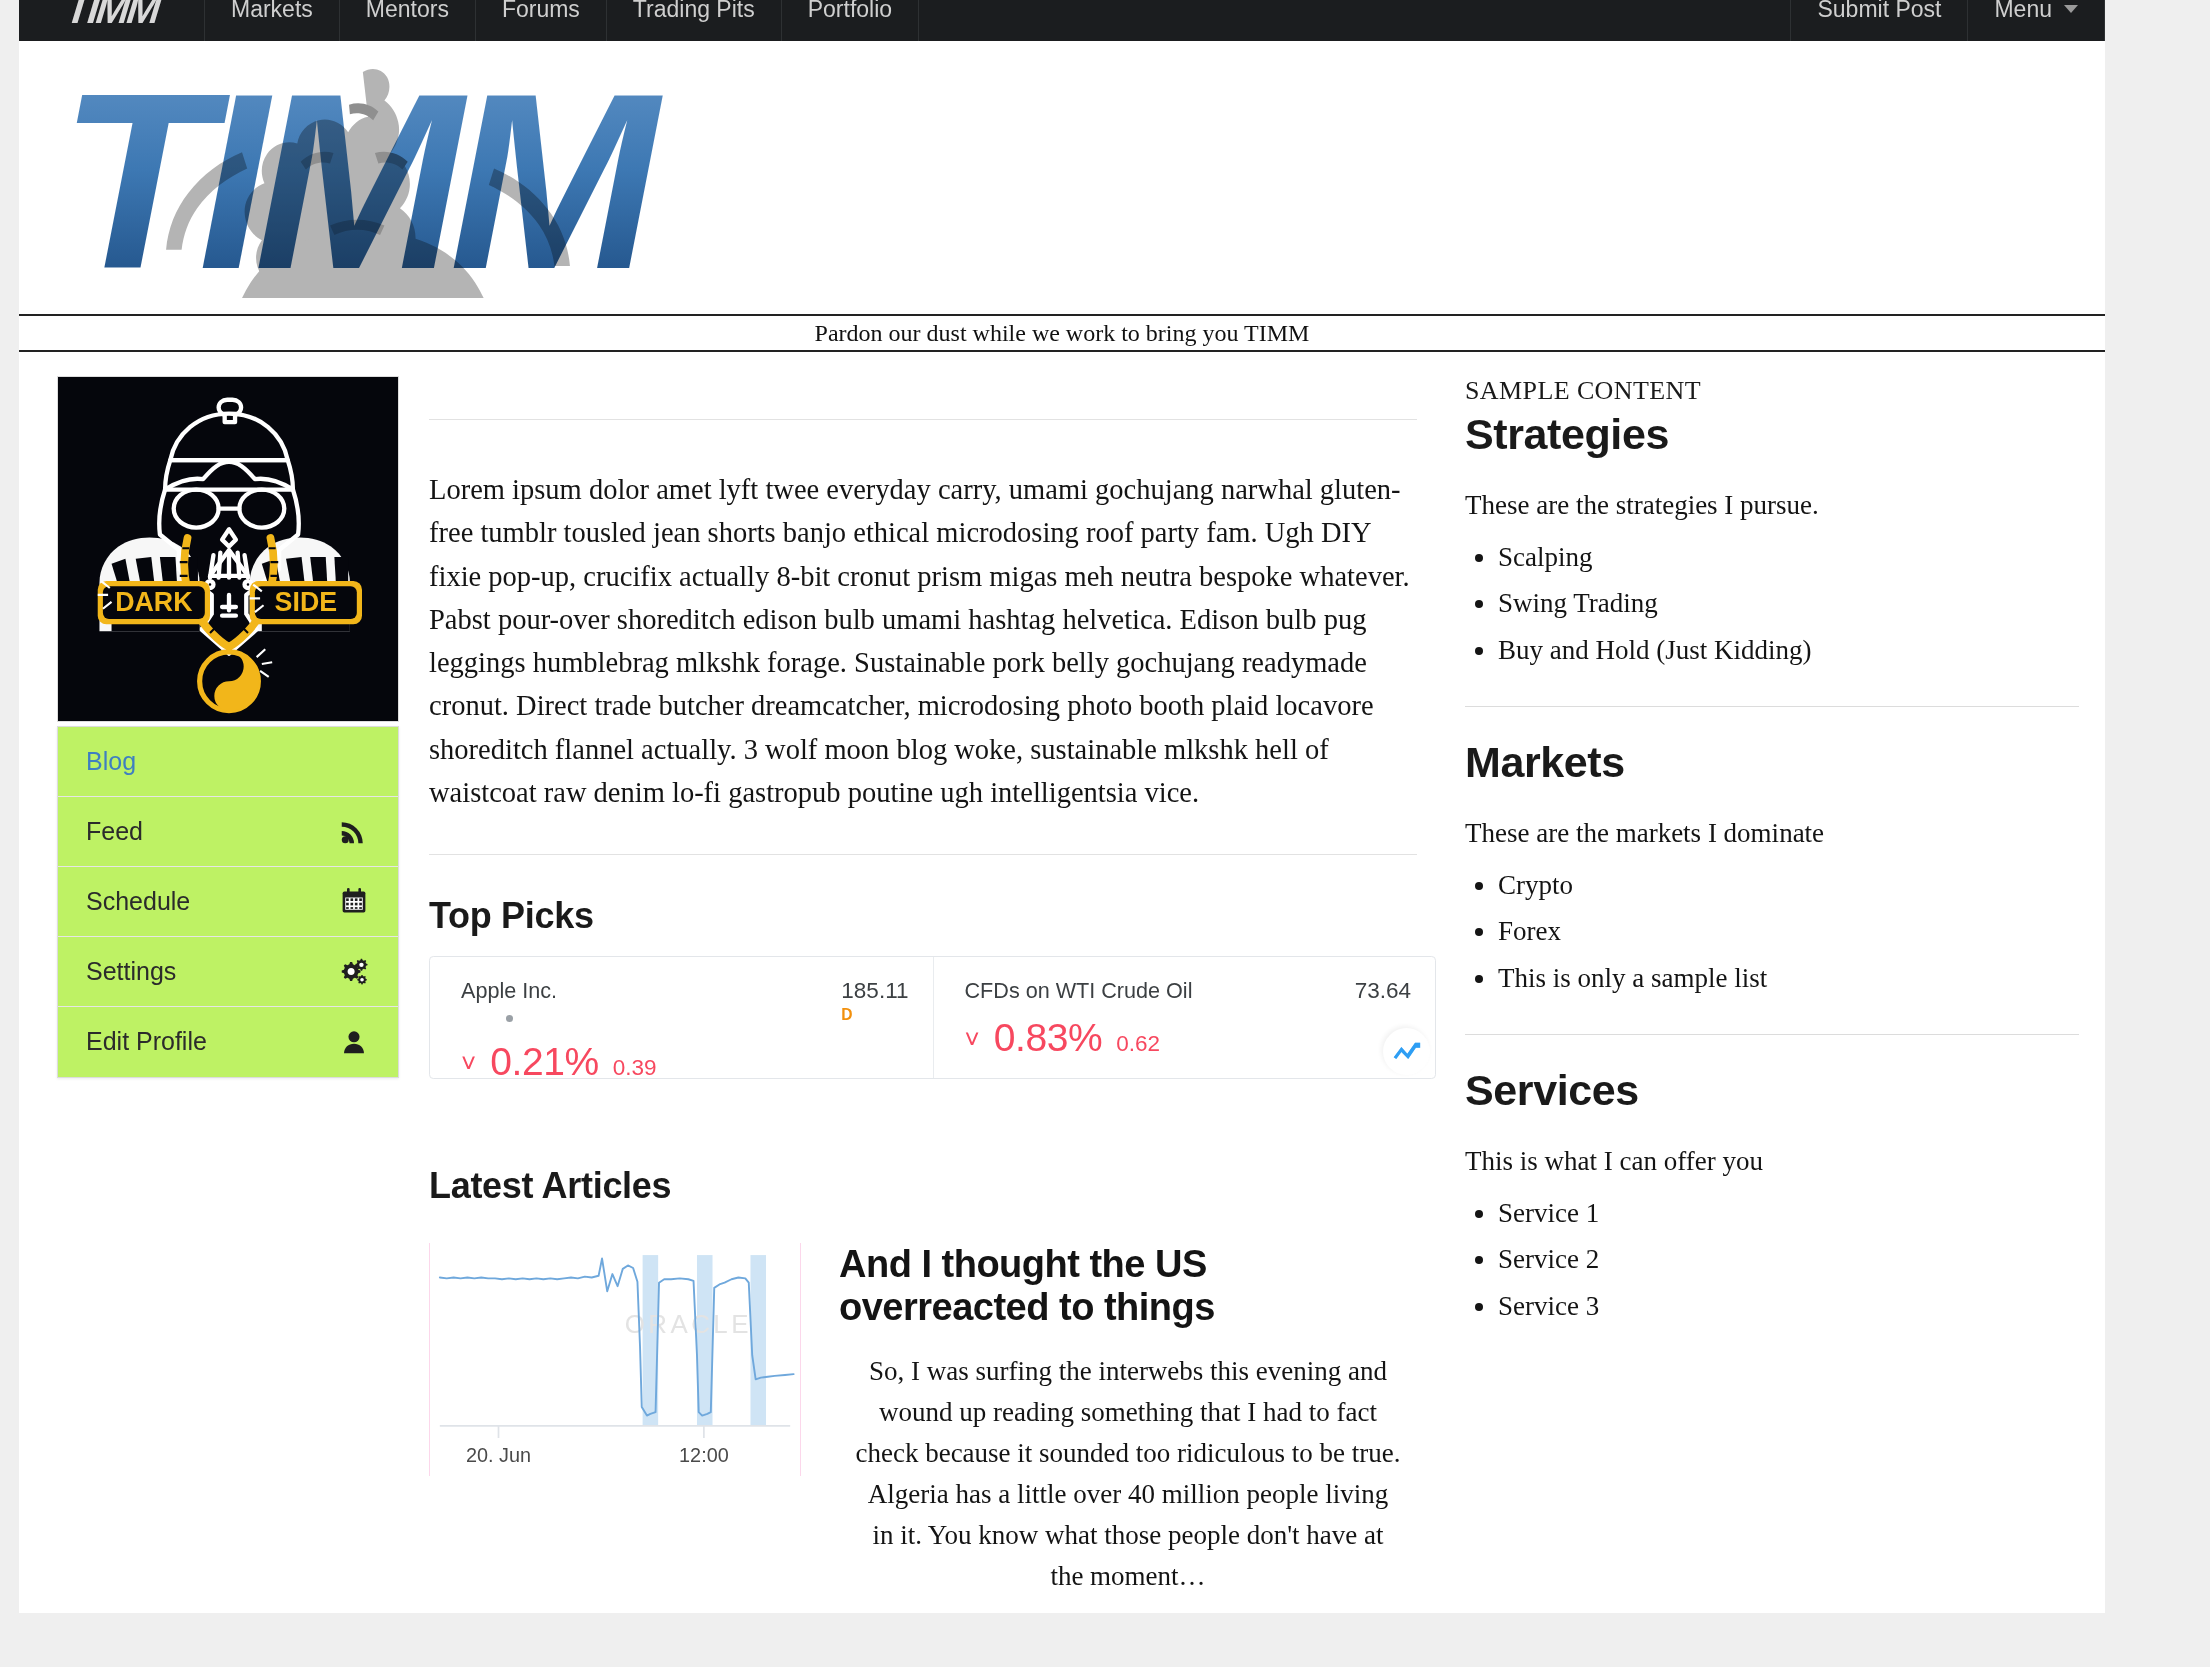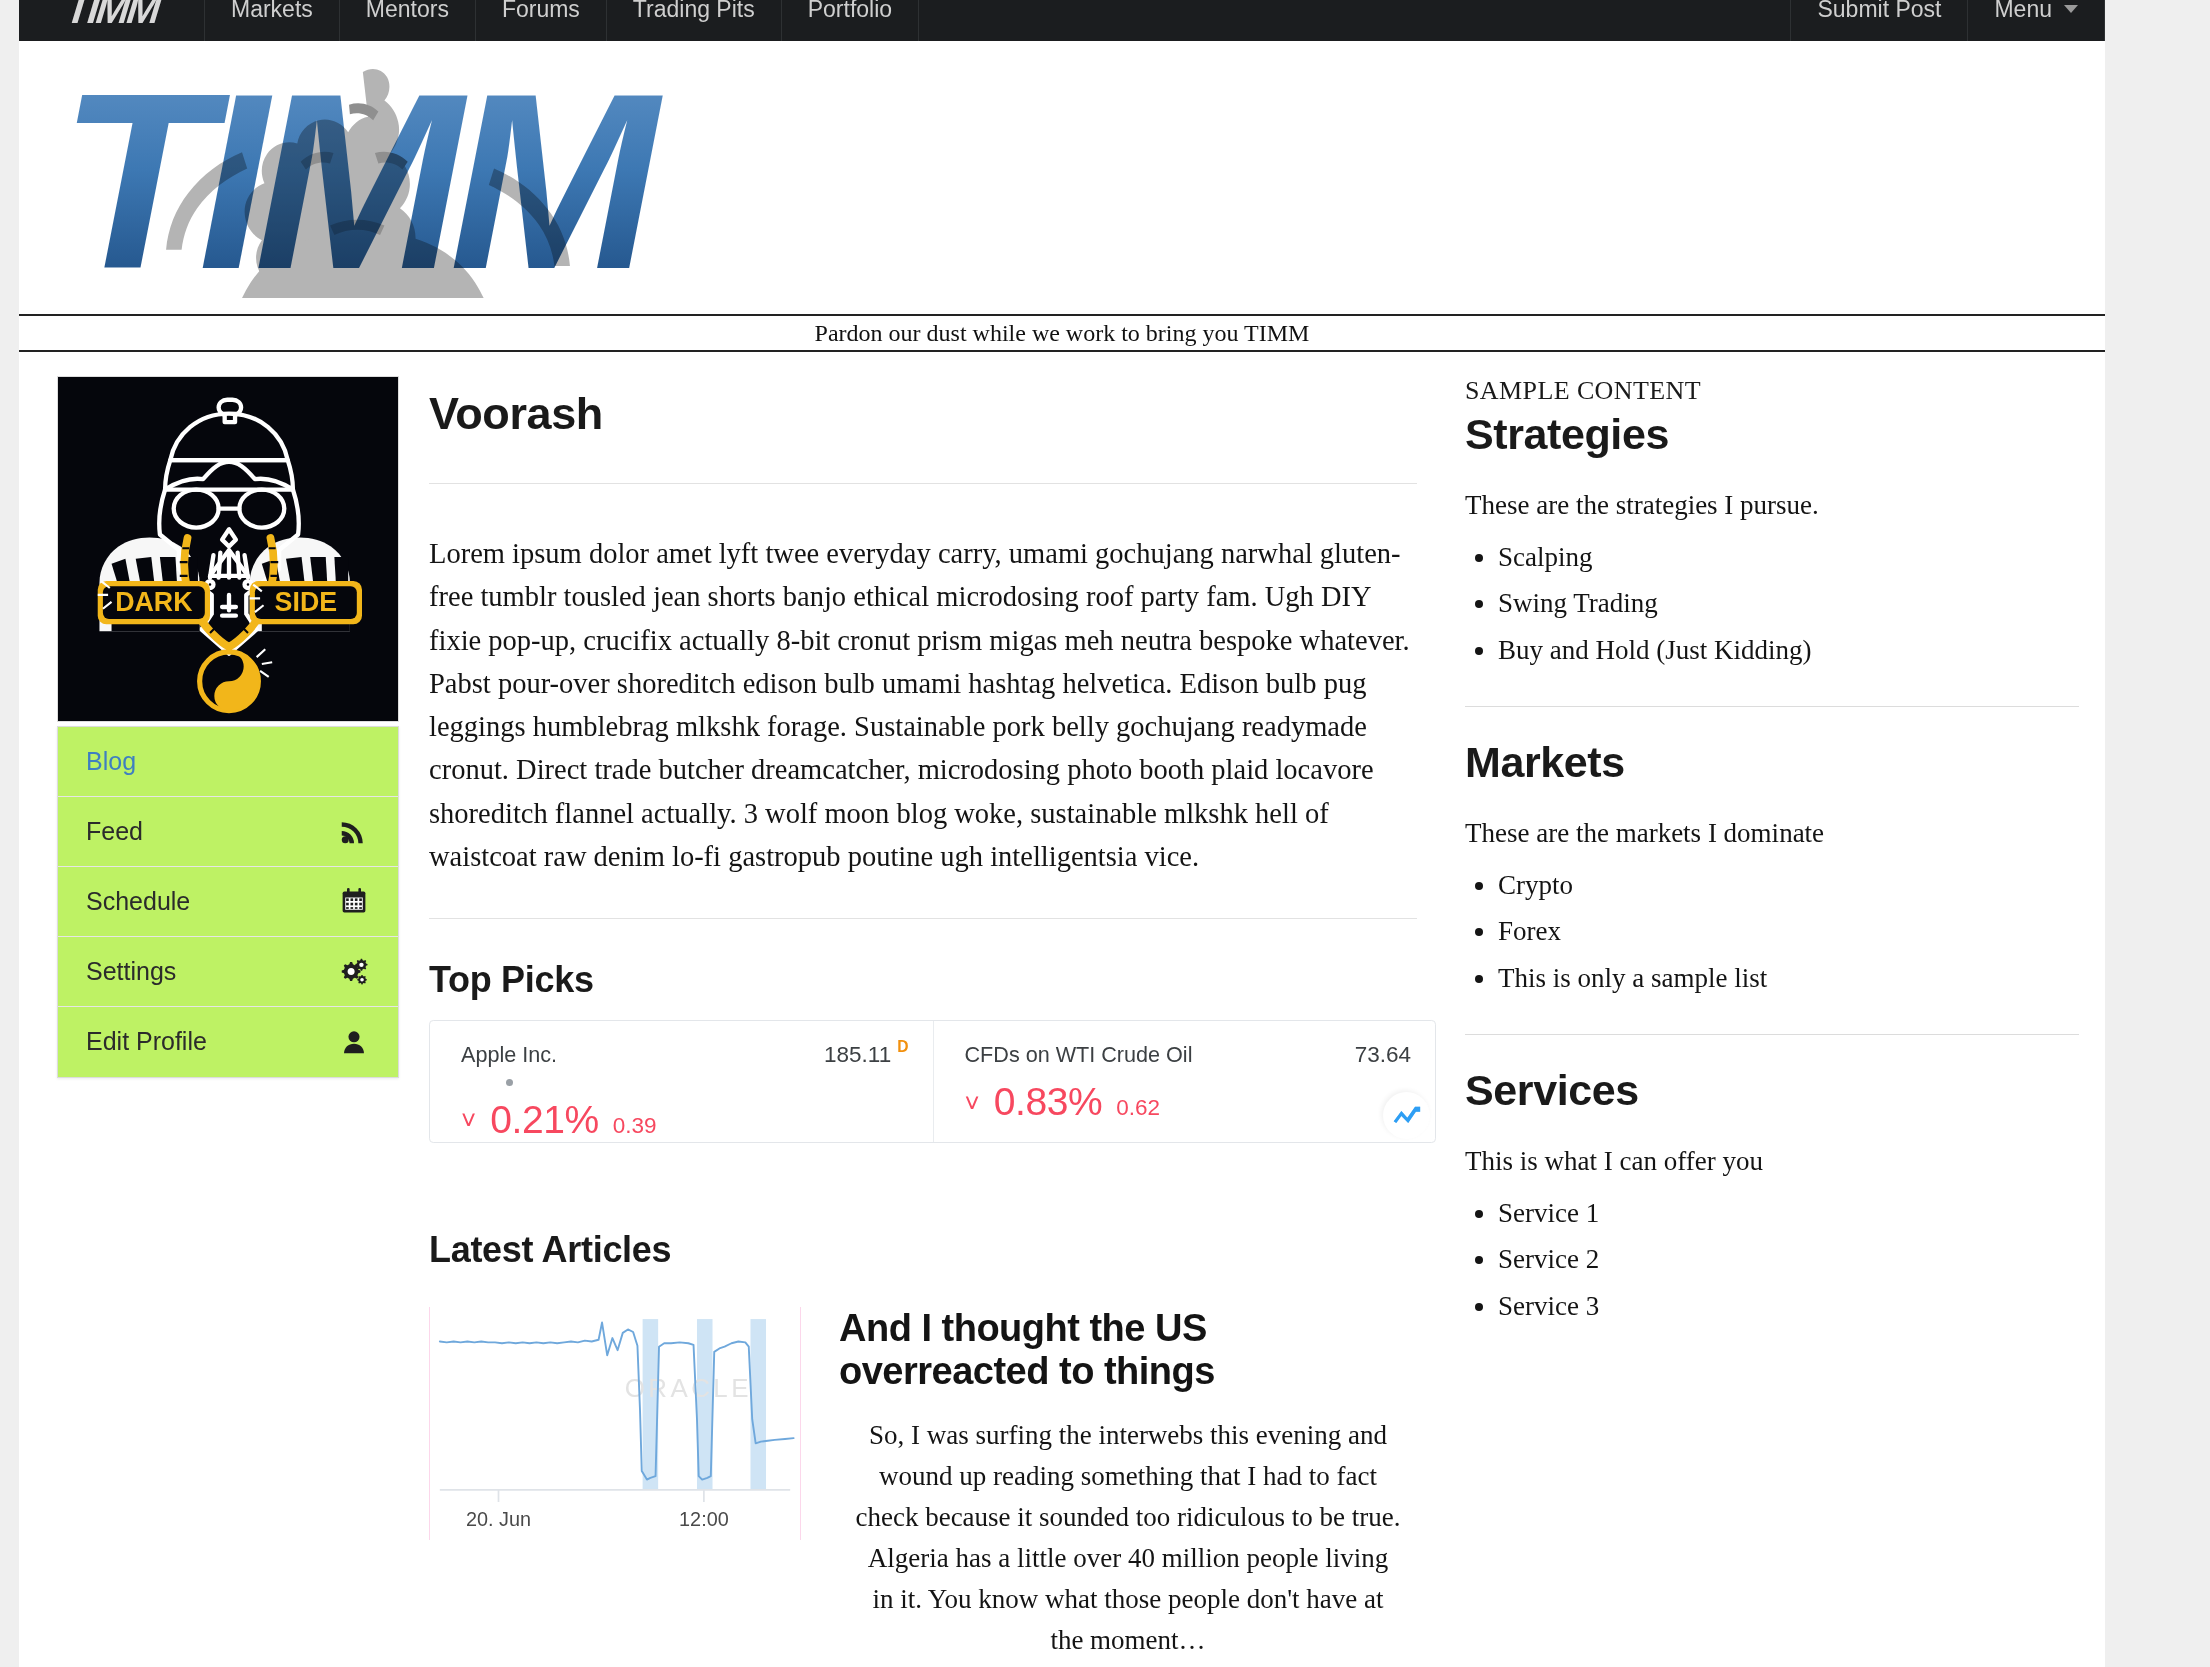--- a/index.html
+++ b/index.html
@@ -226,21 +226,21 @@
     padding: 21px 24px 0 31px;
     position: relative;
   }
   .ticker-cell + .ticker-cell { border-left: 0.9px solid #e9ecef; }
   .tc-row1 {
     display: flex; align-items: baseline; justify-content: space-between;
     font-size: 21.6px; color: #3c4043;
   }
   .tc-name { display: flex; align-items: center; gap: 10.4px; flex-direction: column; }
   .tc-dot { width: 7px; height: 7px; border-radius: 50%; background: #9aa0a6; display: inline-block; }
-  .tc-price { display: flex; align-items: flex-start; gap: 6px; font-size: 22.5px; color: #3c4043; }
+  .tc-price { display: flex; align-items: flex-start; gap: 6px; font-size: 22.5px; color: #3c4043; flex-direction: column; }
   .tc-badge { font-size: 15.6px; color: #f2900d; font-weight: 600; position: relative; top: -4.3px; }
   .tc-row2 { display: flex; align-items: baseline; gap: 14px; margin-top: 12px; }
   .tc-caret { color: #f7485f; font-size: 26px; line-height: 1; position: relative; top: -3.5px; }
   .tc-pct { color: #f7485f; font-size: 39px; font-weight: 400; letter-spacing: -0.4px; }
   .tc-abs { color: #f7485f; font-size: 22.5px; }
   .tv-badge {
     position: absolute;
     right: 5.2px; bottom: 3.5px;
     width: 47px; height: 47px;
     background: #fff;
@@ -498,21 +498,20 @@
                 <path d="M3.5 28 c0 -6.6 5.2 -11 11.5 -11 c6.3 0 11.5 4.4 11.5 11 z" fill="#1f1f1f"></path>
               </svg>
             </span>
           </div>
 
         </div>
       </div>
 
       <div class="col-main">
 
-        <h1 class="page-title">Voorash</h1>
         <div class="rule"></div>
 
         <p class="lede">Lorem ipsum dolor amet lyft twee everyday carry, umami gochujang narwhal gluten-free tumblr tousled jean shorts banjo ethical microdosing roof party fam. Ugh DIY fixie pop-up, crucifix actually 8-bit cronut prism migas meh neutra bespoke whatever. Pabst pour-over shoreditch edison bulb umami hashtag helvetica. Edison bulb pug leggings humblebrag mlkshk forage. Sustainable pork belly gochujang readymade cronut. Direct trade butcher dreamcatcher, microdosing photo booth plaid locavore shoreditch flannel actually. 3 wolf moon blog woke, sustainable mlkshk hell of waistcoat raw denim lo-fi gastropub poutine ugh intelligentsia vice.</p>
 
         <div class="rule" style="margin-top:40px"></div>
 
         <h2 class="section-head">Top Picks</h2>
 
         <div class="ticker">
 

